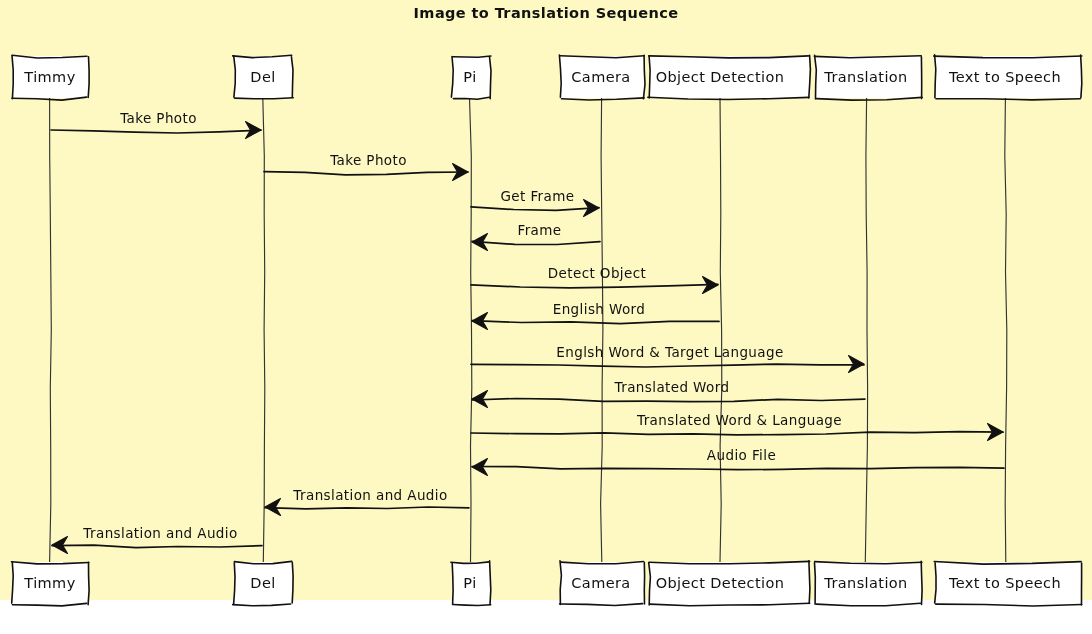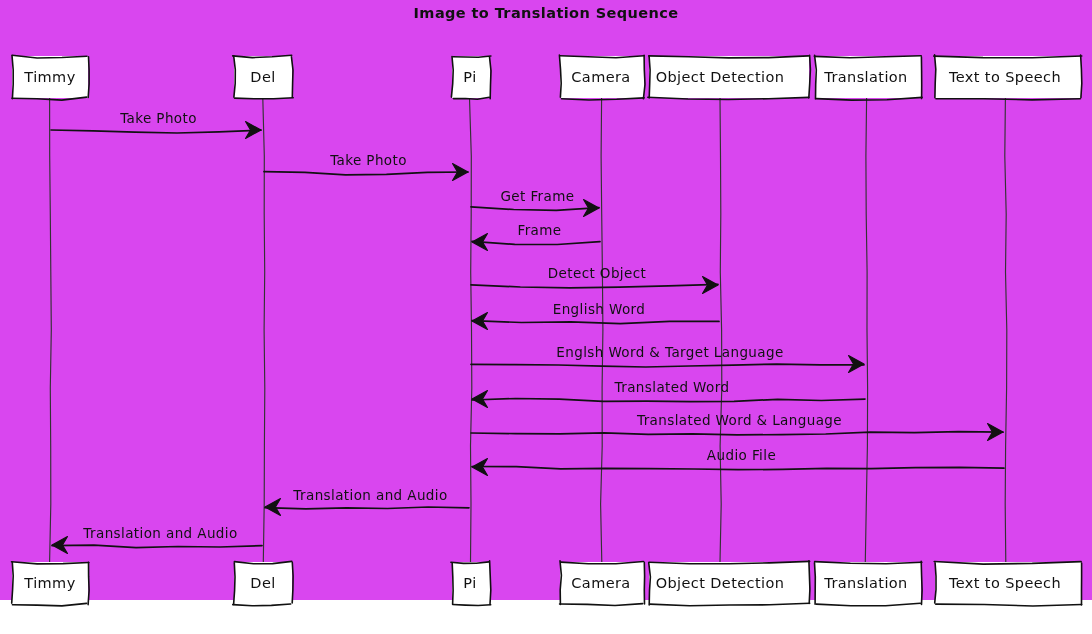--- a/index.html
+++ b/index.html
@@ -10,21 +10,21 @@
   body {
     width: 1092px;
     height: 634px;
     font-family: "DejaVu Sans", sans-serif;
     overflow: hidden;
   }
   #diagram-root {
     position: relative;
     width: 1092px;
     height: 600px;
-    background: #d946ef;
+    background: #fef9c3;
   }
   svg.sketch {
     position: absolute;
     top: 0;
     left: 0;
     width: 1092px;
     height: 634px;
   }
   .sk-stroke {
     fill: none;

